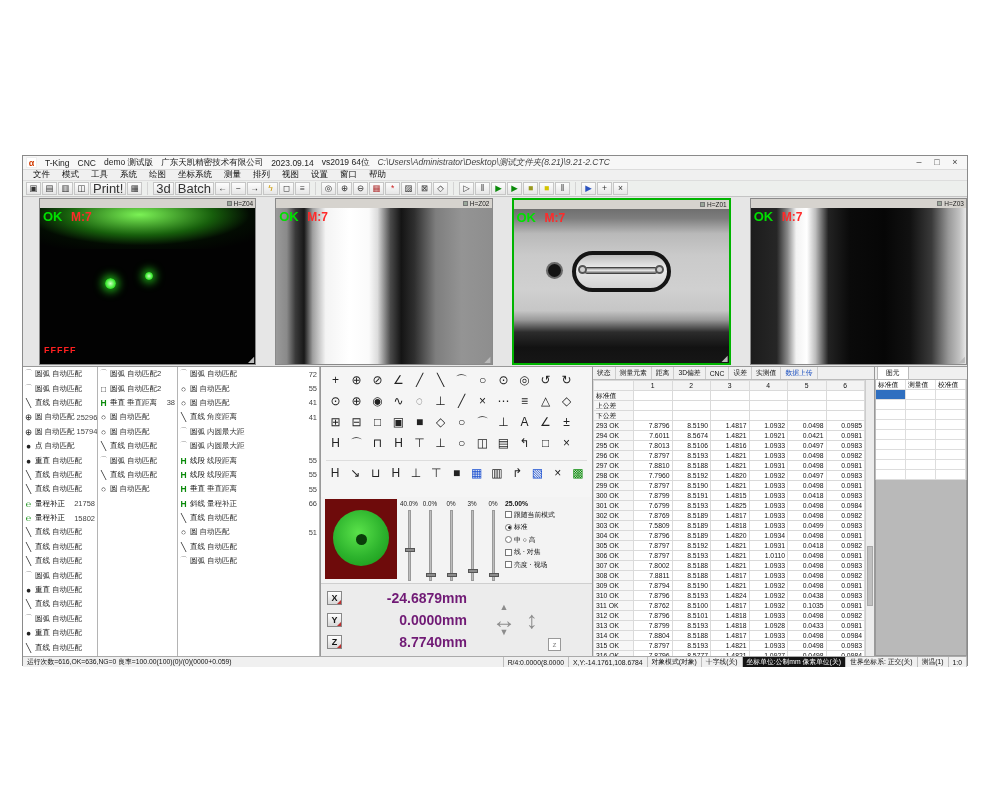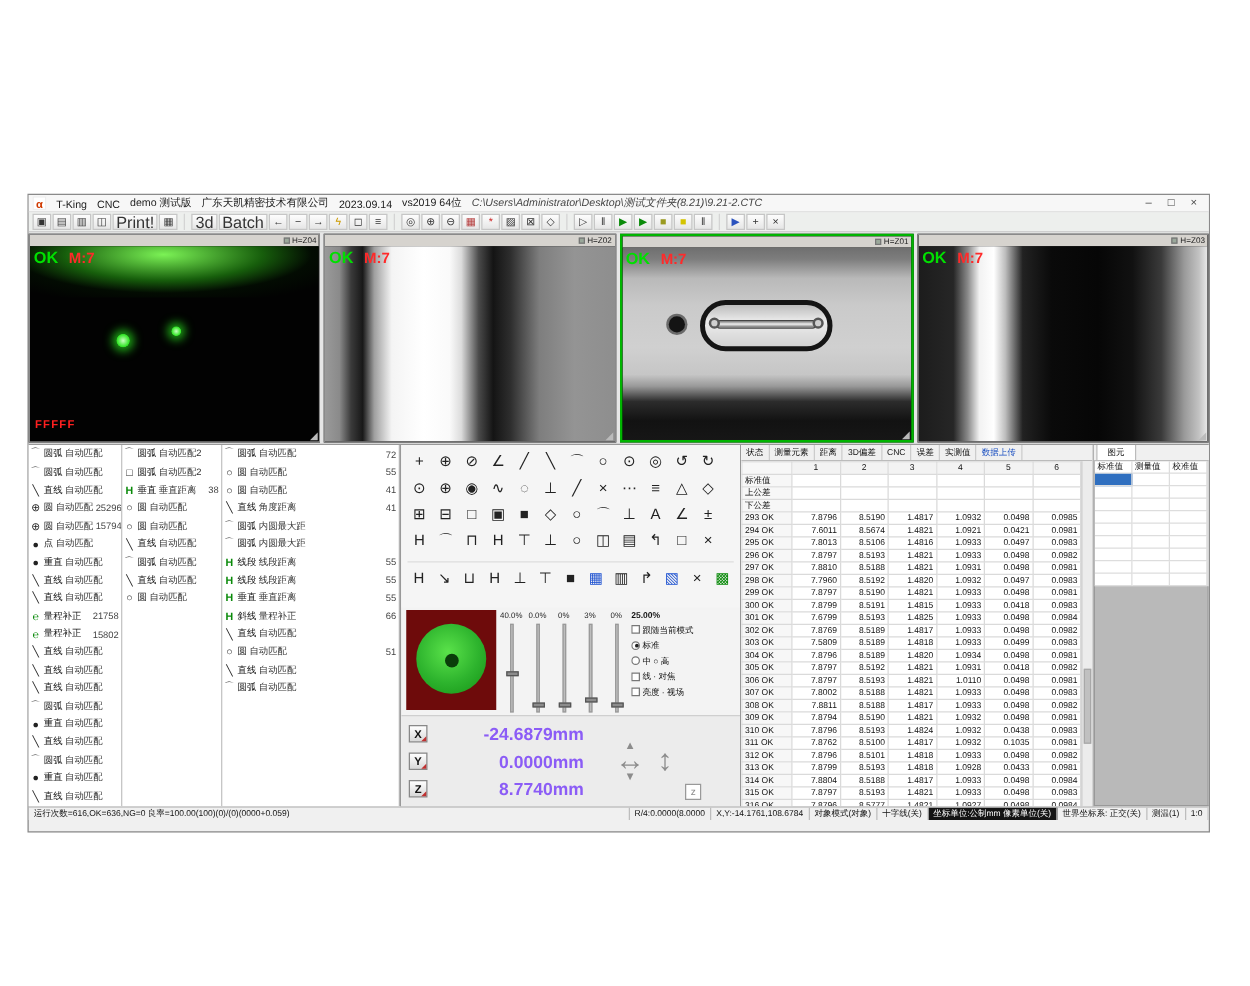--- a/index.html
+++ b/index.html
@@ -19,21 +19,21 @@
   .menu-item { padding:0 6px; color:#111; }
 
   
   .toolbar { height:16px; display:flex; align-items:center; background:#edefed; border-bottom:1px solid #c4c4c4; padding:0 3px; gap:1px; overflow:hidden; }
   .tb-btn { min-width:15px; height:13px; border:1px solid #c6c6c6; background:linear-gradient(#fdfdfd,#e6e6e6); font-size:8.5px; line-height:11px; text-align:center; color:#333; padding:0 2px; white-space:nowrap; }
   .tb-text { font-size:13px; }
   .tb-sep { width:5px; height:13px; border-right:1px solid #d4d4d4; margin-right:4px; }
 
   
   .viewrow { height:169px; display:flex; gap:3px; background:#e6e6e6; padding:1px 0; }
-  .viewport { flex:1; display:flex; flex-direction:column; border:1px solid #8a8a8a; position:relative; background:#000; overflow:hidden; }
+  .viewport { flex:1; display:flex; flex-direction:column; border:1px solid #8a8a8a; position:relative; background:#000; overflow:hidden;margin-left:16px; }
   .viewport.selected { border:2px solid #00b400; }
   .vp-header { height:9px; background:#d6d3ce; font-size:6.5px; display:flex; justify-content:flex-end; align-items:center; padding:0 2px; gap:2px; color:#222; flex:0 0 auto; }
   .vp-chip { width:5px; height:5px; background:#9aa89a; border:1px solid #777; }
   .vp-body { flex:1; position:relative; overflow:hidden; }
   .ok-label { position:absolute; top:1px; left:3px; color:#00e000; font-weight:bold; font-size:13px; z-index:3; }
   .m-label { position:absolute; top:2px; left:31px; color:#ff2a2a; font-weight:bold; font-size:12px; z-index:3; }
   .vp-resize { position:absolute; right:1px; bottom:0; color:#bbb; font-size:8px; z-index:3; }
   .vp-note { position:absolute; left:4px; bottom:9px; color:#ff2020; font-size:9px; font-weight:bold; letter-spacing:1px; z-index:3; }
 
   #vp1-body { background:#020202; }
@@ -84,21 +84,21 @@
   .opt-row { display:flex; align-items:center; gap:2px; white-space:nowrap; }
   .cb { width:7px; height:7px; border:1px solid #777; background:#fff; flex:0 0 auto; }
   .rb { width:7px; height:7px; border:1px solid #777; border-radius:50%; background:#fff; position:relative; flex:0 0 auto; }
   .rb.on::after { content:""; position:absolute; left:1.5px; top:1.5px; width:3px; height:3px; border-radius:50%; background:#222; }
 
   .dro { flex:1; display:flex; align-items:stretch; padding:3px 6px; background:#ececec; border-top:1px solid #cfcfcf; }
   .dro-left { width:140px; display:flex; flex-direction:column; justify-content:space-around; }
   .dro-row { display:flex; align-items:center; gap:6px; }
   .axis-icon { width:15px; height:14px; border:1px solid #888; background:linear-gradient(#fff,#d8d8d8); font-size:9px; font-weight:bold; text-align:center; line-height:13px; position:relative; flex:0 0 auto; }
   .axis-icon::after { content:""; position:absolute; right:0; bottom:0; border-left:4px solid transparent; border-bottom:4px solid #c03030; }
-  .dro-val { font-size:14px; font-weight:bold; color:#8b5cf6; margin-left:auto; letter-spacing:0; }
+  .dro-val { font-size:14px; font-weight:bold; color:#701a75; margin-left:auto; letter-spacing:0; }
   .dro-arrows { flex:1; display:flex; align-items:center; justify-content:center; gap:10px; color:#8c8c8c; }
   .pad { display:flex; flex-direction:column; align-items:center; line-height:.75; }
   .pad .sm { font-size:9px; }
   .pad .bg { font-size:24px; font-weight:bold; }
   .varrow { font-size:24px; font-weight:bold; }
   .z-mini { align-self:flex-end; width:13px; height:13px; border:1px solid #999; background:#fff; font-size:8px; text-align:center; line-height:12px; margin-bottom:2px; }
 
   
   .tablewrap { width:282px; border-right:1px solid #999; background:#fff; display:flex; flex-direction:column; font-size:6.8px; position:relative; overflow:hidden; }
   .t-tabs { height:13px; display:flex; background:#f0f0f0; border-bottom:1px solid #bbb; align-items:center; flex:0 0 auto; overflow:hidden; }
@@ -141,20 +141,34 @@
     <span class="tp">2023.09.14</span>
     <span class="tp">vs2019 64位</span>
     <span class="tp path">C:\Users\Administrator\Desktop\测试文件夹(8.21)\9.21-2.CTC</span>
     <div class="win-controls">
       <div class="win-btn">–</div>
       <div class="win-btn">□</div>
       <div class="win-btn">×</div>
     </div>
   </div>
 
+  <div class="menubar">
+      <div class="menu-item">文件</div>
+      <div class="menu-item">模式</div>
+      <div class="menu-item">工具</div>
+      <div class="menu-item">系统</div>
+      <div class="menu-item">绘图</div>
+      <div class="menu-item">坐标系统</div>
+      <div class="menu-item">测量</div>
+      <div class="menu-item">排列</div>
+      <div class="menu-item">视图</div>
+      <div class="menu-item">设置</div>
+      <div class="menu-item">窗口</div>
+      <div class="menu-item">帮助</div>
+    </div>
 
   <div class="toolbar">
       <div class="tb-btn">▣</div>
       <div class="tb-btn">▤</div>
       <div class="tb-btn">▥</div>
       <div class="tb-btn">◫</div>
       <div class="tb-btn tb-text">Print!</div>
       <div class="tb-btn">▦</div>
       <div class="tb-sep"></div>
       <div class="tb-btn tb-text">3d</div>

